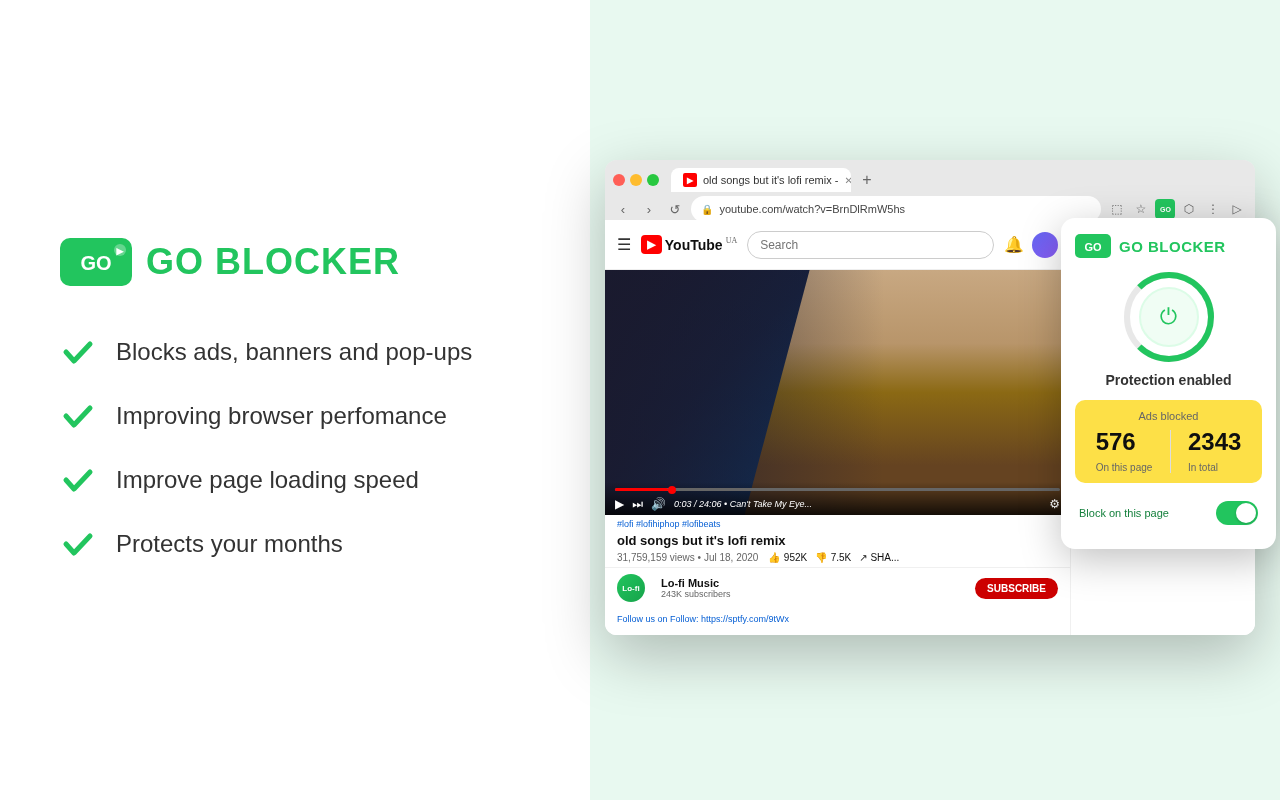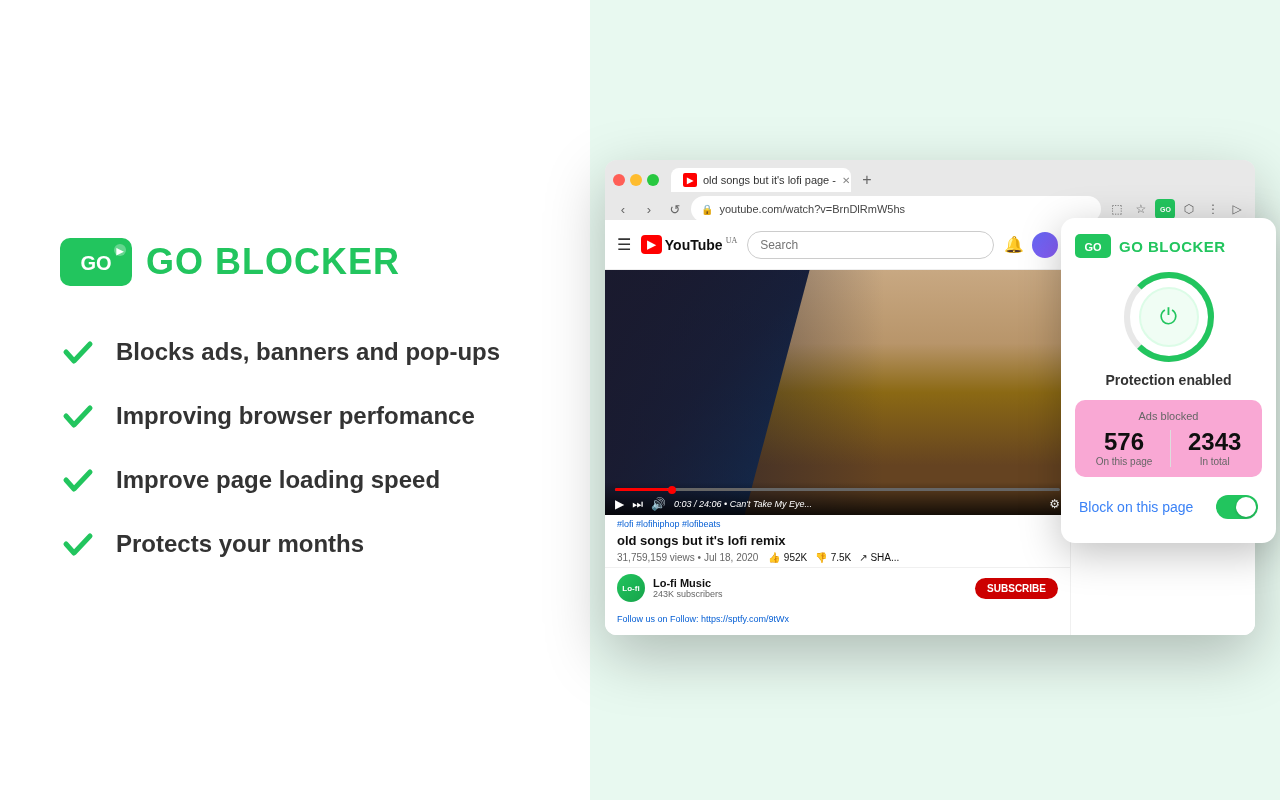--- a/index.html
+++ b/index.html
@@ -55,21 +55,21 @@
     }
 
     .checkmark {
       width: 36px;
       height: 36px;
       flex-shrink: 0;
     }
 
     .feature-text {
       font-size: 24px;
-      font-weight: 700;
+      font-weight: 400;
       color: #333;
     }
 
     
     .right-panel {
       width: 690px;
       height: 800px;
       background: #e8f9f0;
       position: relative;
       display: flex;
@@ -428,21 +428,21 @@
       display: flex;
       align-items: center;
       gap: 3px;
       font-size: 10px;
       color: #0f0f0f;
     }
 
     .yt-channel {
       display: flex;
       align-items: center;
-      gap: 8px;
+      gap: 16px;
       padding: 6px 12px;
       border-top: 1px solid #f0f0f0;
     }
 
     .yt-avatar {
       width: 28px;
       height: 28px;
       border-radius: 50%;
       background: linear-gradient(135deg, #22c55e, #16a34a);
       display: flex;
@@ -647,71 +647,70 @@
 
     .popup-status {
       text-align: center;
       font-size: 14px;
       font-weight: 600;
       color: #333;
       margin-bottom: 12px;
     }
 
     .popup-stats-box {
-      background: #f9a8d4;
+      background: #fde047;
       border-radius: 10px;
       padding: 10px 12px;
       margin-bottom: 10px;
     }
 
     .popup-stats-label {
       font-size: 11px;
       color: #666;
       text-align: center;
       margin-bottom: 8px;
     }
 
     .popup-stats-row {
       display: flex;
       justify-content: space-around;
     }
 
     .popup-stat {
-      text-align: center;
     }
 
     .popup-stat-number {
       font-size: 24px;
       font-weight: 800;
       color: #0f0f0f;
       line-height: 1;
     }
 
     .popup-stat-label {
       font-size: 10px;
       color: #666;
-      margin-top: 2px;
+      margin-top: 8px;
     }
 
     .popup-stat-divider {
       width: 1px;
       background: #ddd;
     }
 
     .popup-block-row {
       display: flex;
       align-items: center;
       justify-content: space-between;
       padding: 8px 4px;
     }
 
     .popup-block-label {
-      font-size: 14px;
+      font-size: 11px;
       font-weight: 500;
-      color: #3b82f6;
+      color: #15803d;
     }
 
     .toggle-switch {
       width: 42px;
       height: 24px;
       background: #22c55e;
       border-radius: 12px;
       position: relative;
       cursor: pointer;
     }
@@ -799,21 +798,21 @@
     <div class="browser-chrome">
 
       <div class="browser-tabs">
         <div class="traffic-lights">
           <div class="tl tl-red"></div>
           <div class="tl tl-yellow"></div>
           <div class="tl tl-green"></div>
         </div>
         <div class="tab-active">
           <div class="tab-favicon">▶</div>
-          <span>old songs but it's lofi page -</span>
+          <span>old songs but it's lofi remix -</span>
           <span class="tab-close">✕</span>
         </div>
         <div class="new-tab-btn">+</div>
       </div>
 
       <div class="browser-addressbar">
         <div class="nav-btn">‹</div>
         <div class="nav-btn">›</div>
         <div class="nav-btn">↺</div>
         <div class="address-bar">

